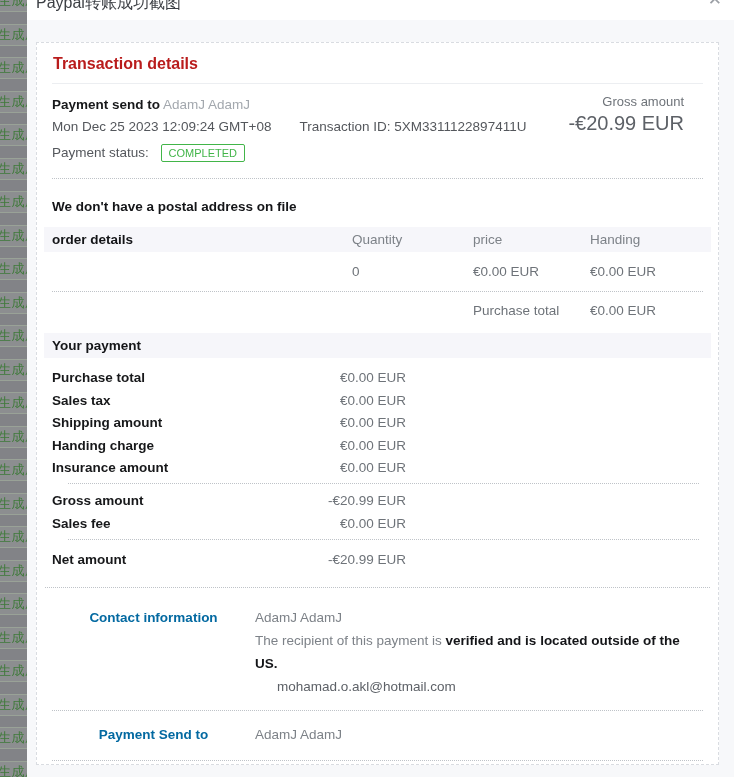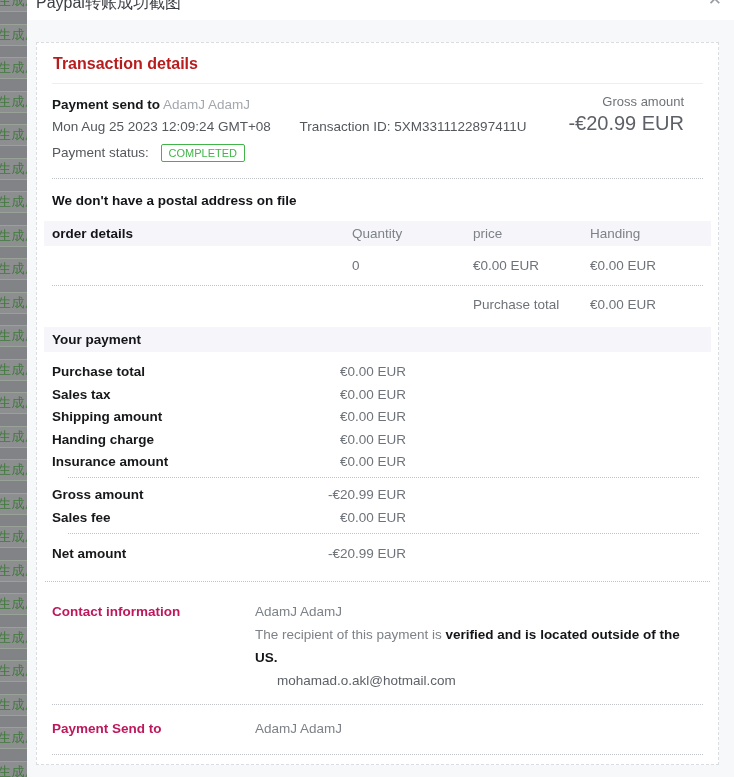--- a/index.html
+++ b/index.html
@@ -59,21 +59,21 @@
     vertical-align:middle;
   }
   .summary-right { position:absolute; right:19px; top:10px; text-align:right; }
   .gross-label { font-size:13px; color:#6e7379; }
   .gross-value { font-size:20px; color:#5d6167; margin-top:3px; }
 
   .divider { border:none; border-top:1px dotted #bfc3c8; margin:0; }
   .div-after-summary { margin-top:16px; }
   .div-long { margin:13px -7px 0 -7px; }
 
-  .postal-note { font-weight:700; color:#141518; margin:14px 0 13px; }
+  .postal-note { font-weight:700; color:#141518; margin:20px 0 13px; }
 
   
   .tgrid { display:grid; grid-template-columns:300px 121px 117px 1fr; align-items:center; }
   .band { background:#f6f6fa; margin:0 -8px; padding-left:8px; padding-right:8px; }
   .table-head { padding-top:5px; padding-bottom:5px; }
   .table-head .hcell { color:#7d8288; }
   .table-head .hcell-first { font-weight:700; color:#141518; }
   .table-row { margin:0 -8px; padding:12px 8px; color:#6e7379; }
   .purchase-row { margin:0 -8px; padding:11px 8px 13px; color:#6e7379; }
 
@@ -83,21 +83,21 @@
   .kv-row { position:relative; height:22.5px; }
   .kv-row .k { font-weight:700; color:#17181a; }
   .kv-row .v { position:absolute; left:0; top:0; width:354px; text-align:right; color:#6e7379; }
   .div-indent { margin-left:16px; margin-right:4px; }
   .totals { padding-top:9px; }
   .totals .kv-row { height:23px; }
   .net-row { margin-top:12px; height:22px; }
 
   
   .flex-row { display:flex; align-items:flex-start; }
-  .flex-row .k { width:203px; flex:none; font-weight:700; color:#be185d; line-height:23px; }
+  .flex-row .k { width:203px; flex:none; font-weight:700; color:#0369a1; line-height:23px;text-align:center; }
   .flex-row .vcol { line-height:23px; color:#7d8288; }
   .contact-block { margin-top:18px; }
   .v-email { color:#5d6167;margin-left:22px; }
   .v-bold { font-weight:700; color:#141518; }
   .sendto-row { margin-top:12px; }
   .div-contact { margin-top:12px; }
   .div-sendto { margin-top:14px; }
 </style>
 </head>
 <body>
@@ -138,21 +138,21 @@
     <div class="card">
 
       <h2 class="card-heading">Transaction details</h2>
 
       <div class="summary">
         <div class="line1">
           <span class="lbl-bold">Payment send to</span>
           <span class="muted-name">AdamJ AdamJ</span>
         </div>
         <div class="line2">
-          <span class="date-span">Mon Aug 25 2023 12:09:24 GMT+08</span>
+          <span class="date-span">Mon Dec 25 2023 12:09:24 GMT+08</span>
           <span>Transaction ID: 5XM3311122897411U</span>
         </div>
         <div class="line3">
           <span>Payment status:</span>
           <span class="status-badge">COMPLETED</span>
         </div>
         <div class="summary-right">
           <div class="gross-label">Gross amount</div>
           <div class="gross-value">-€20.99 EUR</div>
         </div>

